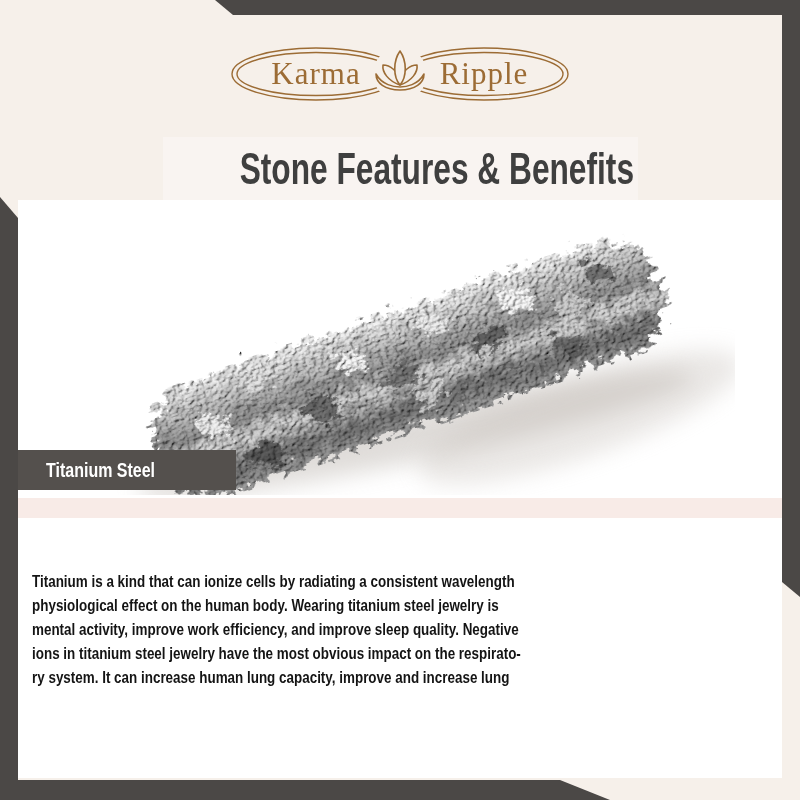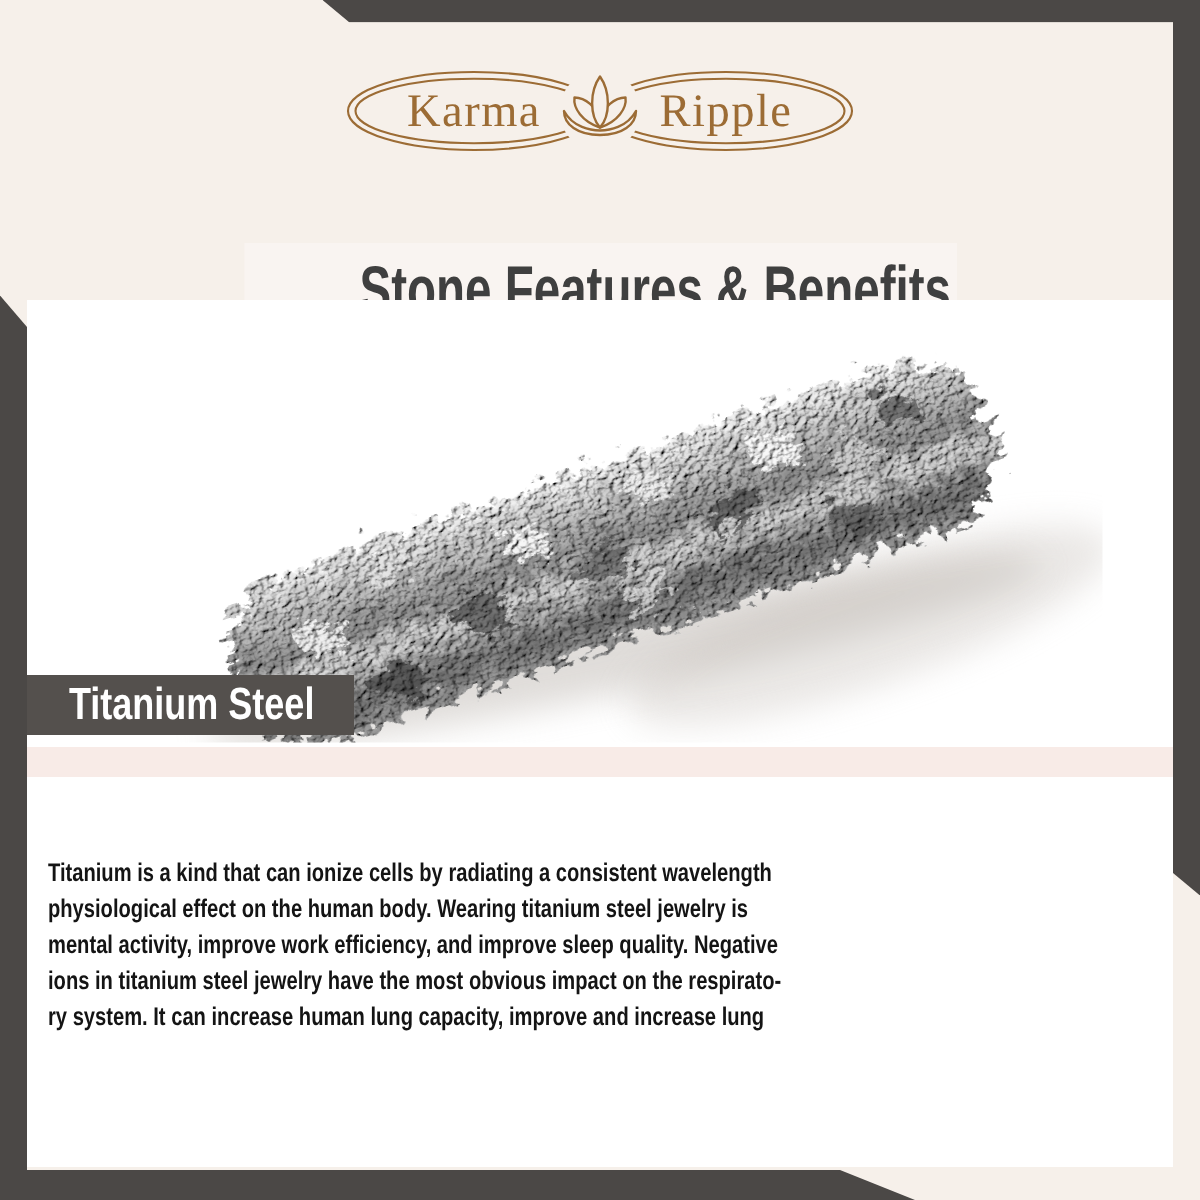--- a/index.html
+++ b/index.html
@@ -20,21 +20,21 @@
     clip-path:polygon(0 0,18px 21px,18px 603px,0 603px);}
   #frame-bottom{left:0;top:780px;width:610px;height:20px;
     clip-path:polygon(0 0,560px 0,610px 20px,0 20px);}
 
   
   #logo{position:absolute;left:230px;top:41px;z-index:2;}
 
   
   #title-panel{
     position:absolute;left:163px;top:137px;width:475px;height:63px;
-    background:var(--panel,#f9f4f1);text-align:center;z-index:1;margin-top:25px;
+    background:var(--panel,#f9f4f1);text-align:center;z-index:1;
   }
   #section-title{
     font-weight:bold;font-size:44px;line-height:63px;
     color:var(--title-text,#3f3f3f);
     transform:scaleX(0.72);transform-origin:center;
   }
 
   
   #white-section{
     position:absolute;left:18px;top:200px;width:764px;height:578px;
@@ -42,21 +42,21 @@
   }
   #steel-photo{position:absolute;left:57px;top:-5px;}
   #pink-band{
     position:absolute;left:0;top:298px;width:764px;height:20px;
     background:var(--pink-band,#f8ebe7);
   }
   #steel-label{
     position:absolute;left:0;top:250px;height:40px;width:190px;
     padding-left:28px;background:var(--label-bg,#54504d);
     color:var(--label-text,#ffffff);
-    font-size:30px;font-weight:bold;line-height:40px;
+    font-size:20px;font-weight:bold;line-height:40px;
   }
   #steel-label .cond{transform:scaleX(0.8);transform-origin:left center;}
 
   #benefits-heading{
     position:absolute;left:0;top:326px;width:764px;text-align:center;
     color:var(--heading-text,#4a4a4a);font-weight:bold;font-size:40px;line-height:42px;
   }
   #benefits-heading .cond{transform:scaleX(0.62);transform-origin:center;}
 
   #paragraph{

